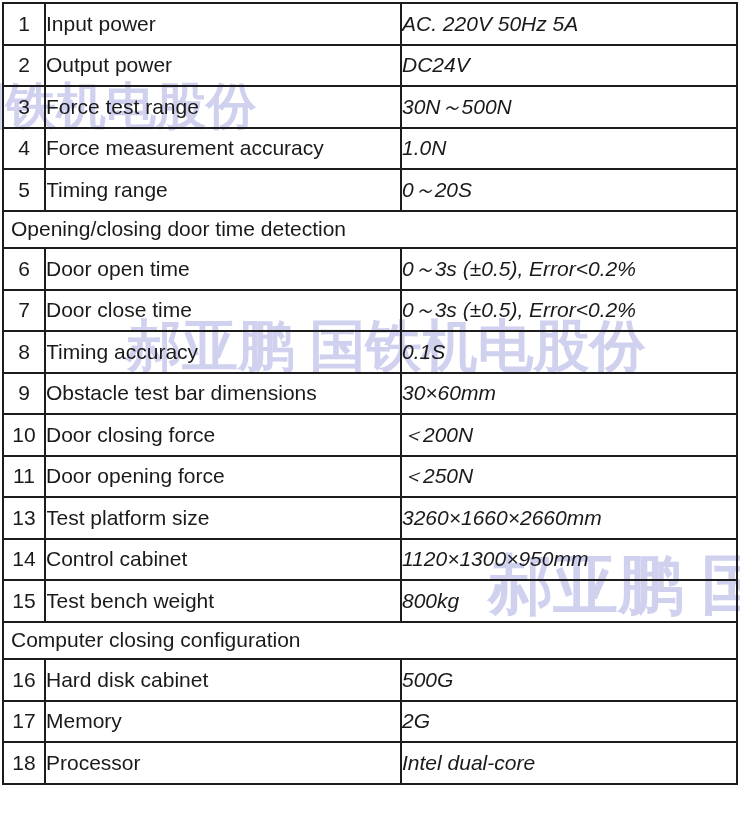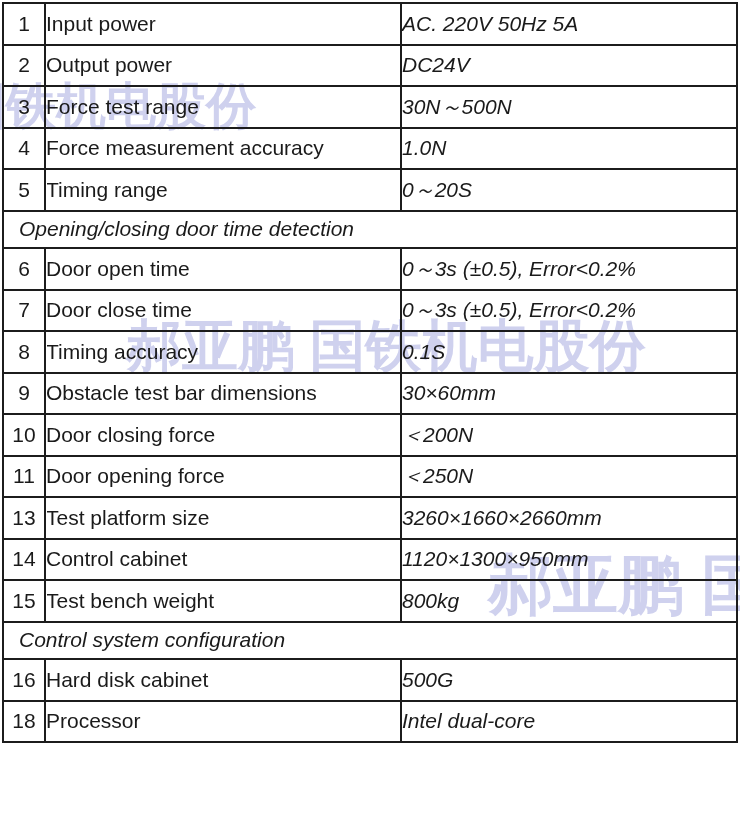--- a/index.html
+++ b/index.html
@@ -49,21 +49,21 @@
     padding: 0;
     background: transparent;
     vertical-align: middle;
     overflow: hidden;
     white-space: nowrap;
   }
   .col-no { width: 42px; }
   .col-param { width: 356px; }
   .col-value { width: 336px; }
   .item-row td { height: 39.5px; }
-  .section-row td { height: 35.5px; padding-left: 15px; font-style: italic; }
+  .section-row td { height: 35.5px; padding-left: 7px; }
   .c-no { text-align: center; }
   .c-param { padding-left: 11px; border-radius: 6px; }
   .c-value { padding-left: 9px; font-style: italic; }
 </style>
 </head>
 <body>
 
 <div class="page">
   <div id="watermark-layer">
       <div class="watermark" style="left: -44px; top: 81px; font-size: 50px; color: rgb(207, 209, 238);">国铁机电股份</div>
@@ -144,26 +144,31 @@
           <td class="c-no">14</td>
           <td class="c-param">Control cabinet</td>
           <td class="c-value">1120×1300×950mm</td>
         </tr>
         <tr class="item-row">
           <td class="c-no">15</td>
           <td class="c-param">Test bench weight</td>
           <td class="c-value">800kg</td>
         </tr>
         <tr class="section-row">
-          <td colspan="3">Control system configuration</td>
+          <td colspan="3">Computer closing configuration</td>
         </tr>
         <tr class="item-row">
           <td class="c-no">16</td>
           <td class="c-param">Hard disk cabinet</td>
           <td class="c-value">500G</td>
+        </tr>
+        <tr class="item-row">
+          <td class="c-no">17</td>
+          <td class="c-param">Memory</td>
+          <td class="c-value">2G</td>
         </tr>
         <tr class="item-row">
           <td class="c-no">18</td>
           <td class="c-param">Processor</td>
           <td class="c-value">Intel dual-core</td>
         </tr>
       </tbody>
   </table>
 </div>
 

